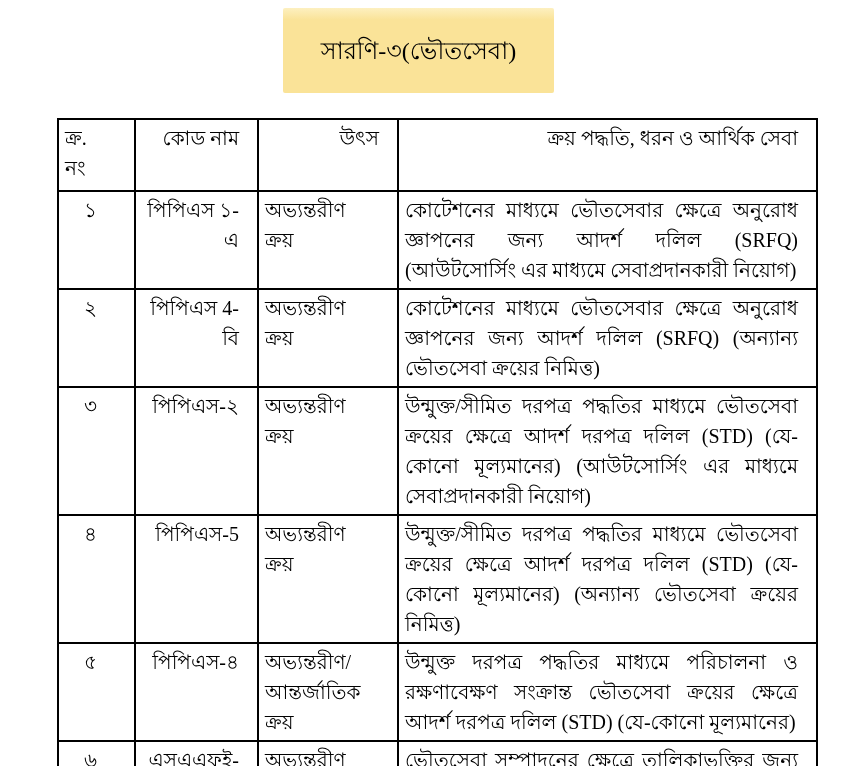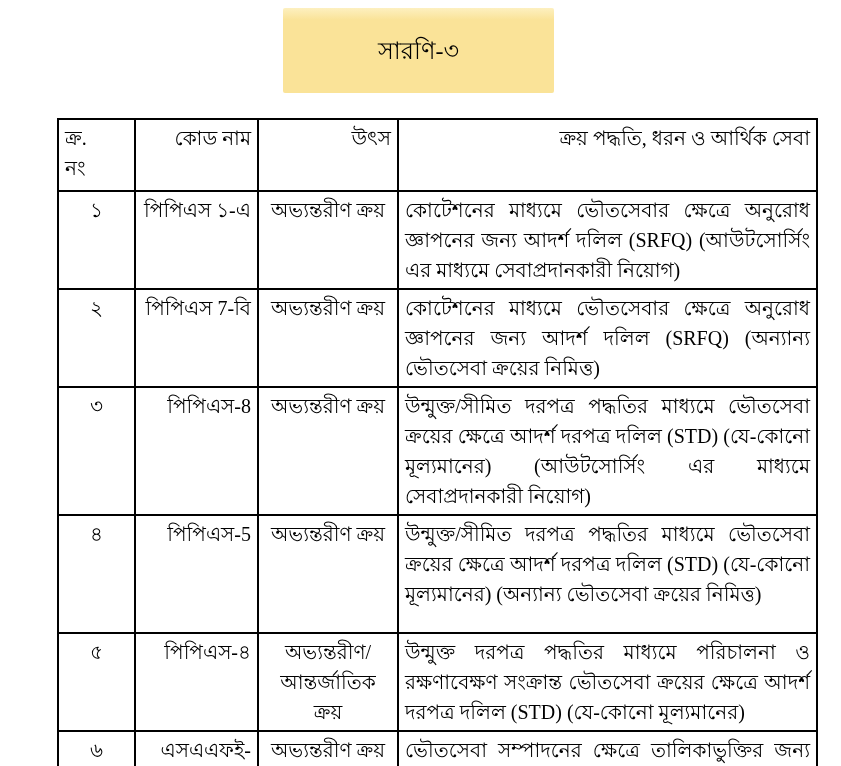--- a/index.html
+++ b/index.html
@@ -45,52 +45,53 @@
     border-collapse: collapse;
     table-layout: fixed;
   }
   table.main th,
   table.main td {
     border: 2px solid #000000;
     vertical-align: top;
     font-weight: normal;
     font-size: 20px;
     line-height: 30px;
-    padding: 3px 6px 3px 6px;
+    padding: 3px 18px 3px 6px;
     box-sizing: border-box;
     overflow: hidden;
     font-family: Liberation Serif, serif;
   }
   col.c-sl   { width: 77px;  }
   col.c-code { width: 123px; }
   col.c-src  { width: 140px; }
   col.c-desc { width: 419px; }
 
   th.h-sl { text-align: left; padding-left: 16px; white-space: pre-line; }
   th { text-align: right; }
   td.sl   { text-align: center; }
   td.code { text-align: right; }
-  td.src  { text-align: center; margin-left: 9px; }
+  td.src  { text-align: left; margin-left: 9px; }
   td.desc { text-align: justify; padding-left: 9px; padding-right: 9px; }
 
   tr.r-head { height: 72px; }
   tr.r-0 { height: 93px; }
   tr.r-1 { height: 89px; }
   tr.r-2 { height: 118px; }
   tr.r-3 { height: 118px; }
   tr.r-4 { height: 92px; }
   tr.r-5 { height: 66px; }
 </style>
 </head>
 <body>
 
 <div class="page">
 
   <div class="title-box">
     <div class="title-line">সারণি-৩</div>
+    <div class="title-line">(ভৌতসেবা)</div>
   </div>
 
   <table class="main">
     <colgroup>
       <col class="c-sl">
         <col class="c-code">
         <col class="c-src">
         <col class="c-desc">
     </colgroup>
     <thead>
@@ -104,27 +105,27 @@
     </thead>
     <tbody>
       <tr class="r-0">
         <td class="sl">১</td>
         <td class="code">পিপিএস ১-এ</td>
         <td class="src">অভ্যন্তরীণ ক্রয়</td>
         <td class="desc">কোটেশনের মাধ্যমে ভৌতসেবার ক্ষেত্রে অনুরোধ জ্ঞাপনের জন্য আদর্শ দলিল (SRFQ) (আউটসোর্সিং এর মাধ্যমে সেবাপ্রদানকারী নিয়োগ)</td>
       </tr>
       <tr class="r-1">
         <td class="sl">২</td>
-        <td class="code">পিপিএস 7-বি</td>
+        <td class="code">পিপিএস 4-বি</td>
         <td class="src">অভ্যন্তরীণ ক্রয়</td>
         <td class="desc">কোটেশনের মাধ্যমে ভৌতসেবার ক্ষেত্রে অনুরোধ জ্ঞাপনের জন্য আদর্শ দলিল (SRFQ) (অন্যান্য ভৌতসেবা ক্রয়ের নিমিত্ত)</td>
       </tr>
       <tr class="r-2">
         <td class="sl">৩</td>
-        <td class="code">পিপিএস-8</td>
+        <td class="code">পিপিএস-২</td>
         <td class="src">অভ্যন্তরীণ ক্রয়</td>
         <td class="desc">উন্মুক্ত/সীমিত দরপত্র পদ্ধতির মাধ্যমে ভৌতসেবা ক্রয়ের ক্ষেত্রে আদর্শ দরপত্র দলিল (STD) (যে-কোনো মূল্যমানের) (আউটসোর্সিং এর মাধ্যমে সেবাপ্রদানকারী নিয়োগ)</td>
       </tr>
       <tr class="r-3">
         <td class="sl">৪</td>
         <td class="code">পিপিএস-5</td>
         <td class="src">অভ্যন্তরীণ ক্রয়</td>
         <td class="desc">উন্মুক্ত/সীমিত দরপত্র পদ্ধতির মাধ্যমে ভৌতসেবা ক্রয়ের ক্ষেত্রে আদর্শ দরপত্র দলিল (STD) (যে-কোনো মূল্যমানের) (অন্যান্য ভৌতসেবা ক্রয়ের নিমিত্ত)</td>
       </tr>
       <tr class="r-4">

